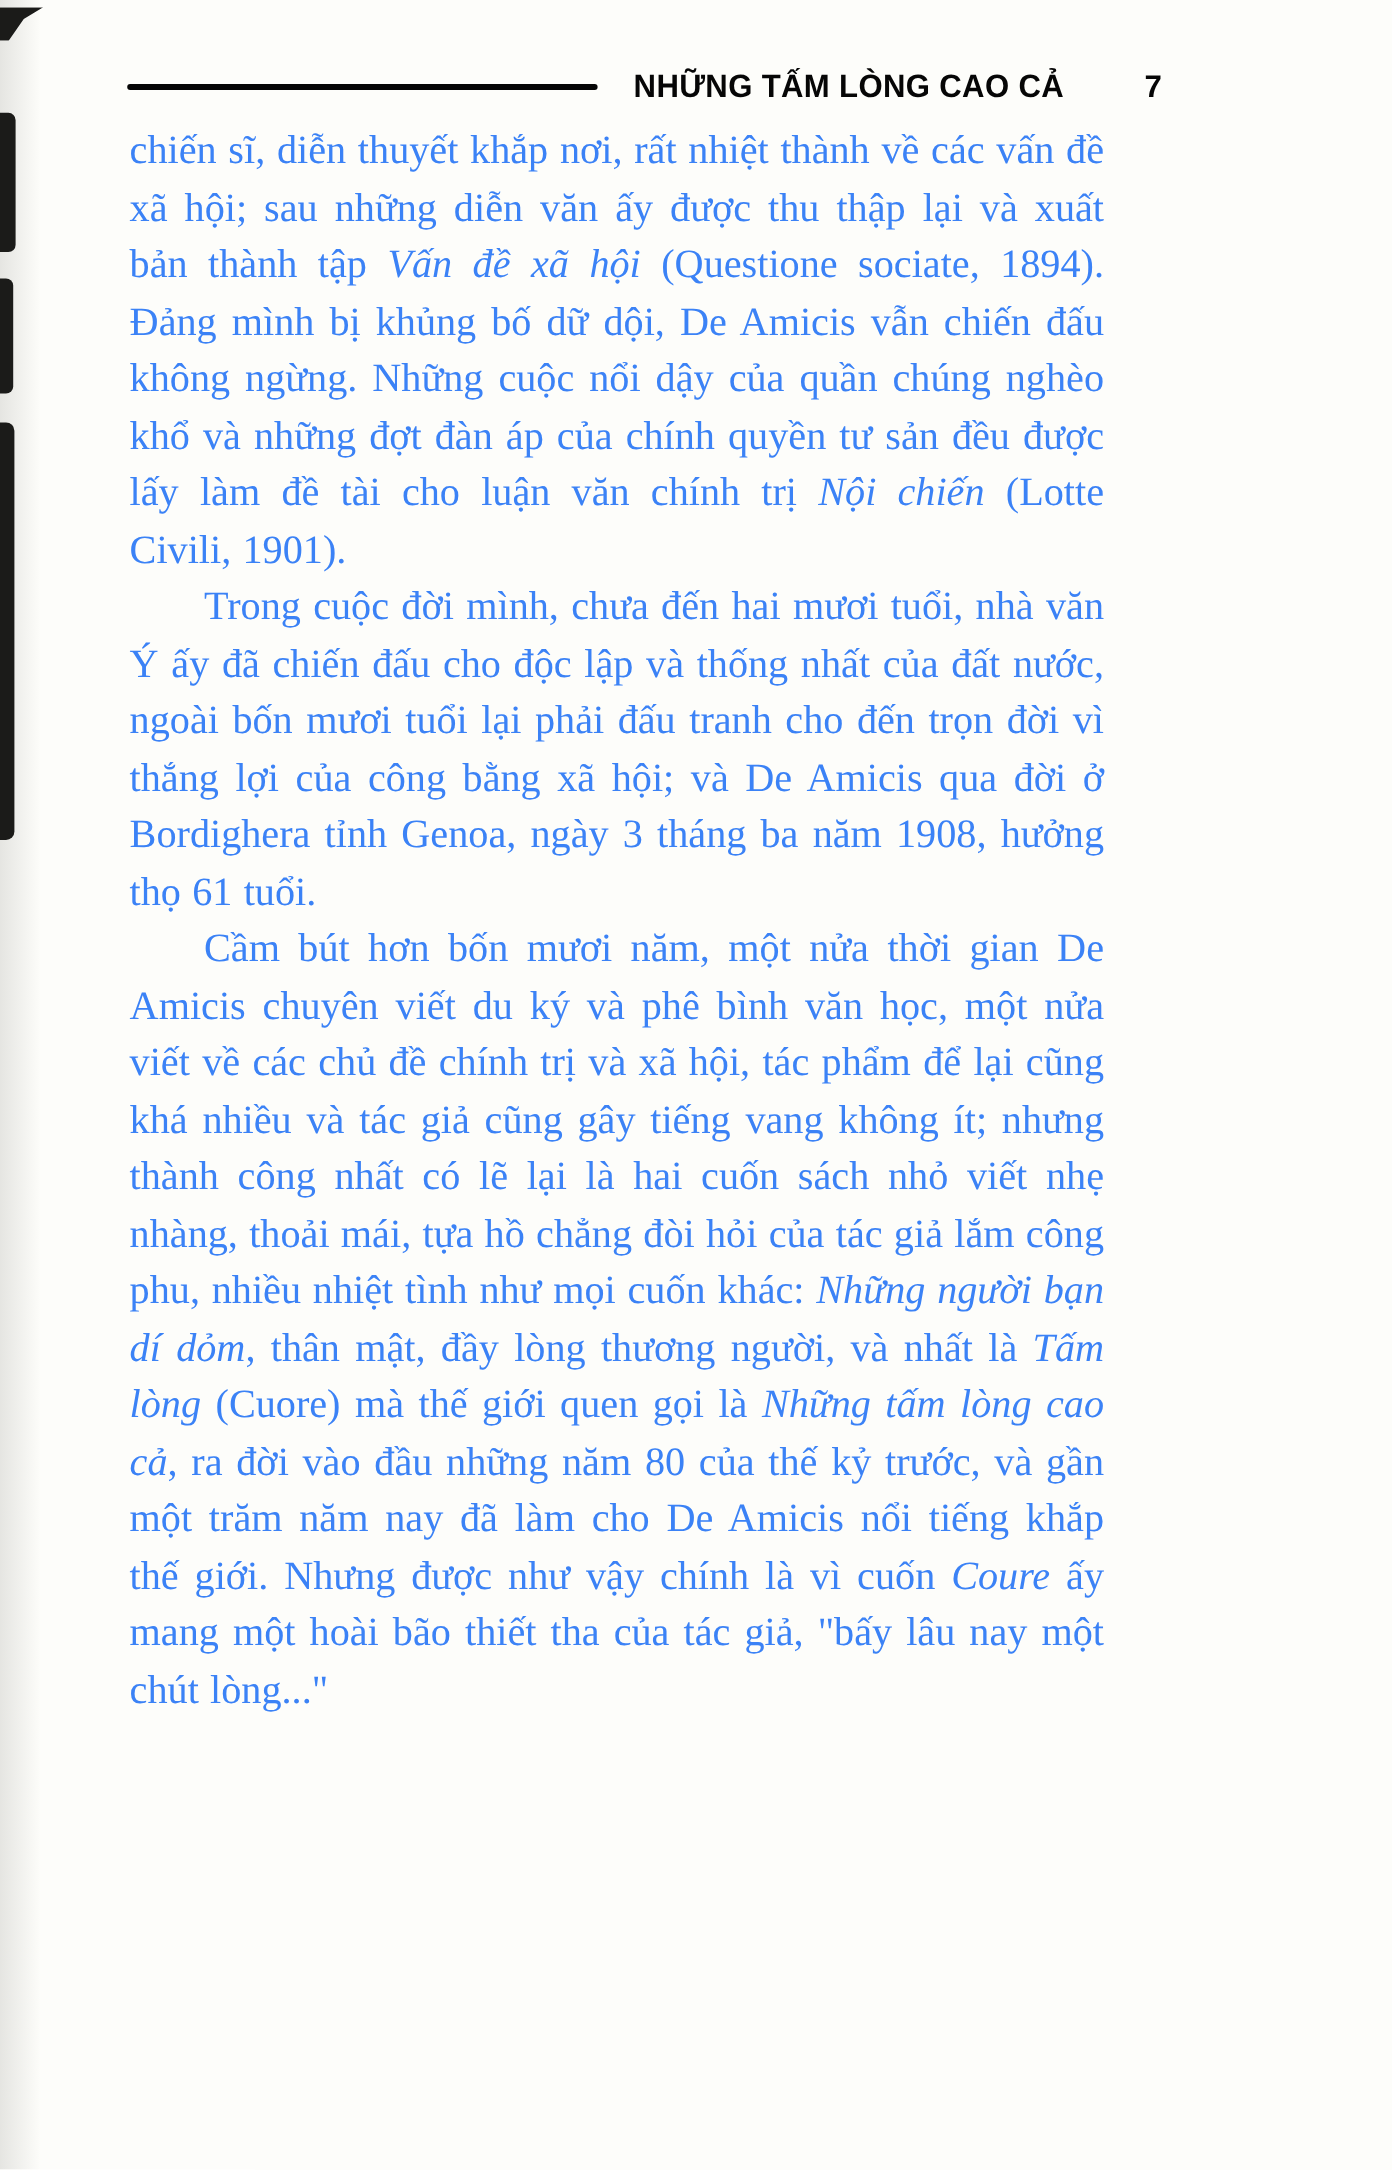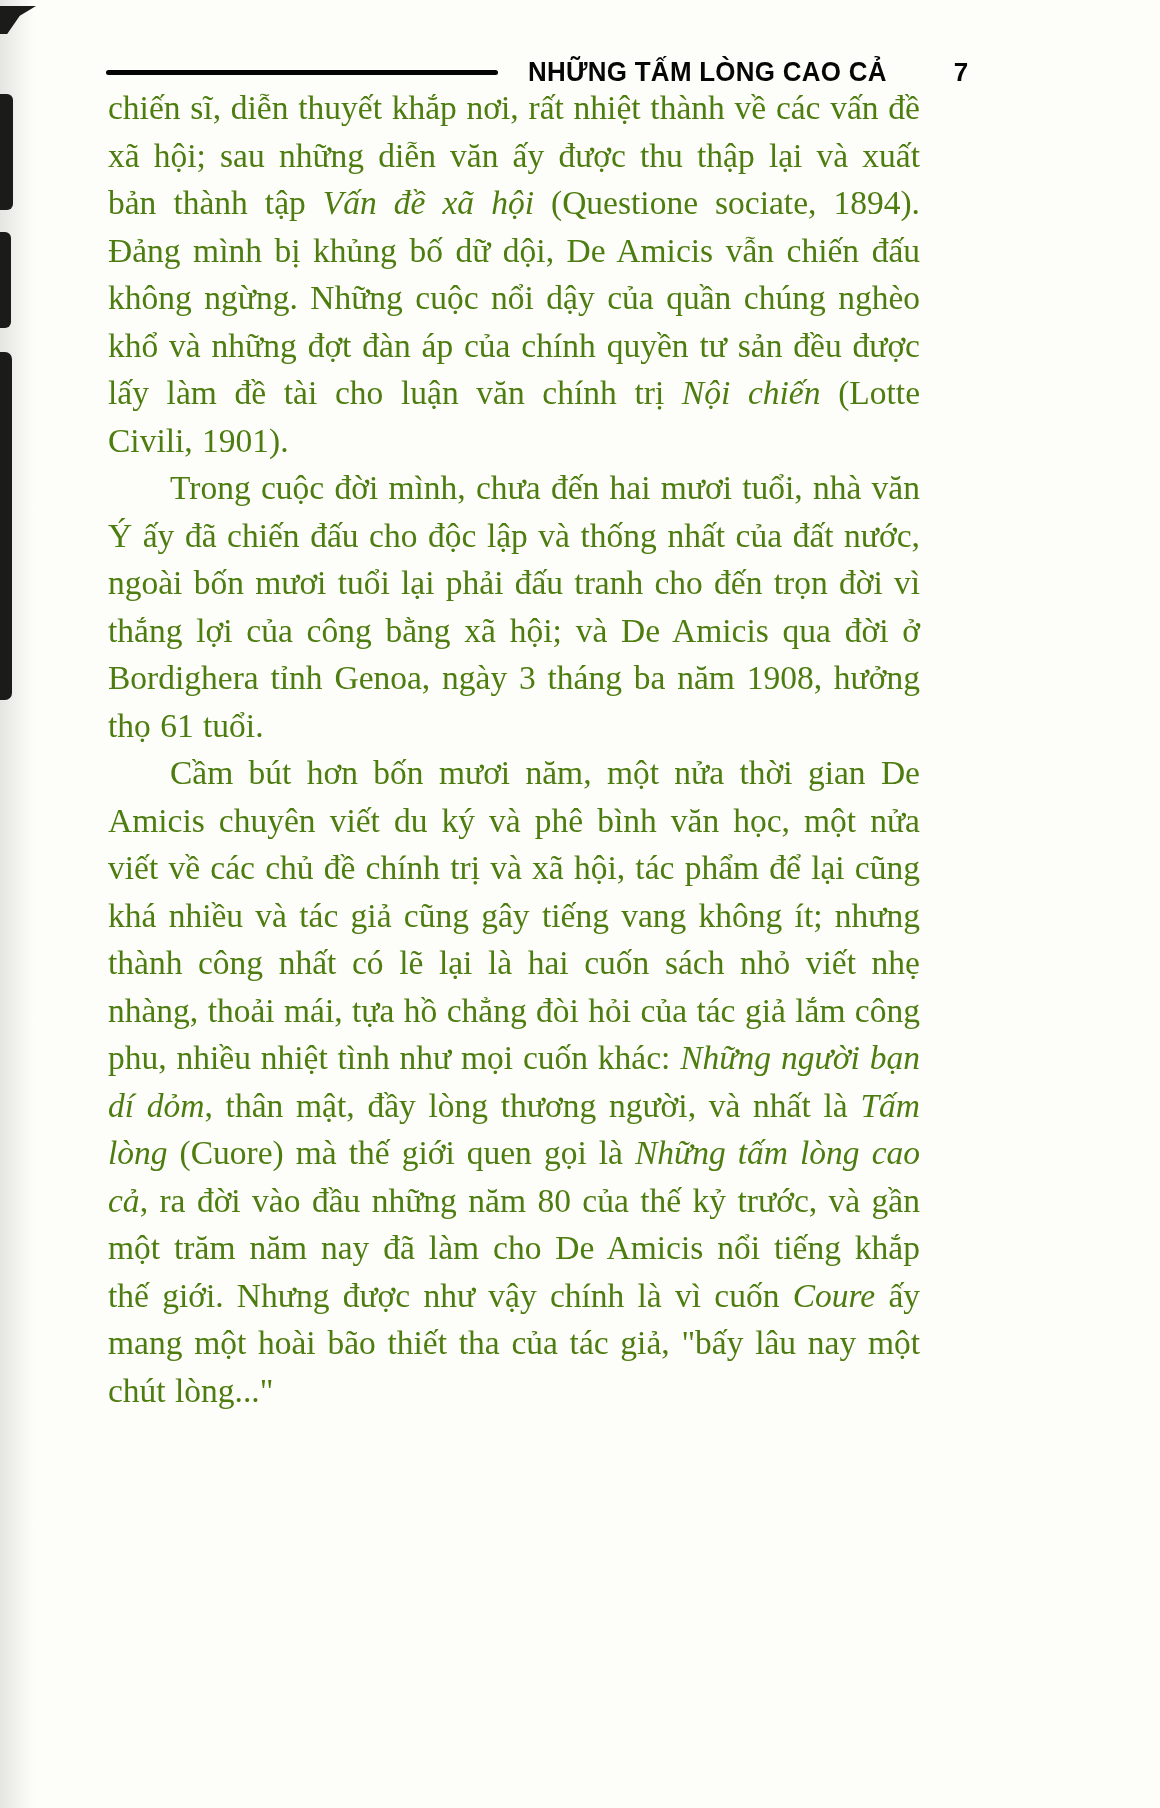--- a/index.html
+++ b/index.html
@@ -73,27 +73,27 @@
   .header-pagenum {
     margin-left: 52px;
     font-family: "Liberation Sans", sans-serif;
     font-weight: bold;
     font-size: 26px;
     color: #060606;
   }
 
   .body-text {
     position: absolute;
-    top: 84px;
+    top: 102px;
     left: 108px;
     width: 812px;
     font-size: 33.5px;
     line-height: 47.5px;
     text-align: justify;
-    color: #4d7c0f;
+    color: #3b82f6;
     word-spacing: 1px;
   }
   .para {
     margin: 0;
   }
   .para.indent {
     text-indent: 62px;
   }
   .para em {
     font-style: italic;

